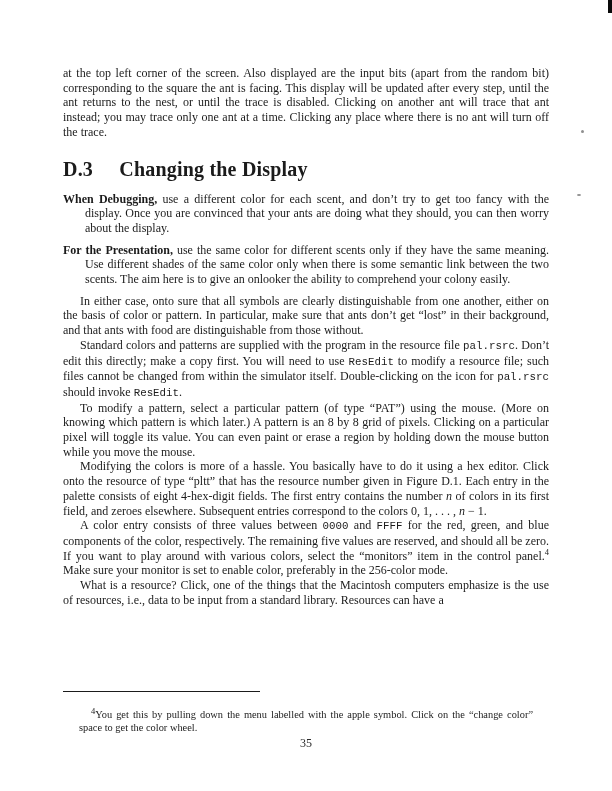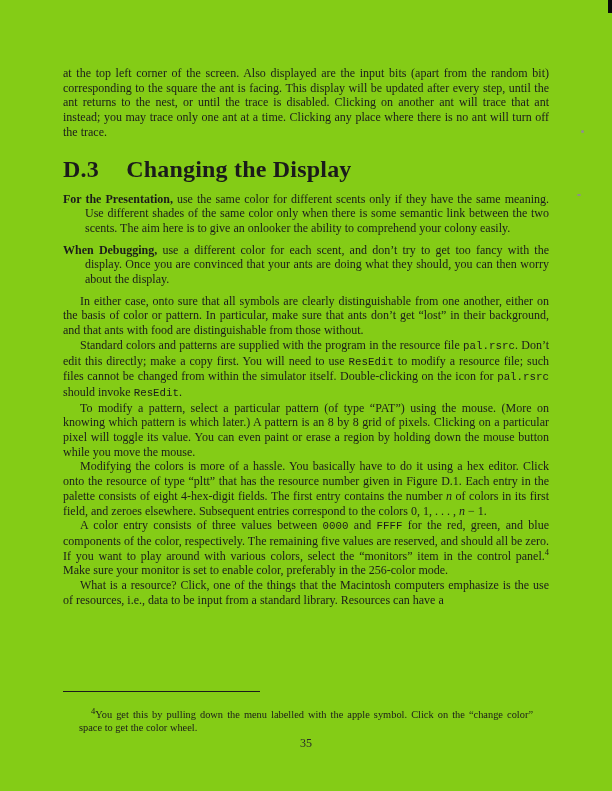--- a/index.html
+++ b/index.html
@@ -4,21 +4,21 @@
 <style>
   html, body {
     margin: 0;
     padding: 0;
     background: #e8e8e8;
   }
   .page {
     position: relative;
     width: 612px;
     height: 791px;
-    background: #84cc16;
+    background: #ffffff;
     overflow: hidden;
     font-family: "Liberation Serif", "DejaVu Serif", serif;
     color: #1b1b1b;
     -webkit-font-smoothing: antialiased;
   }
   .column {
     position: absolute;
     left: 63px;
     top: 66px;
     width: 486px;
@@ -28,21 +28,21 @@
   }
   .para {
     margin: 0;
     text-indent: 17px;
   }
   .noindent {
     text-indent: 0;
   }
   .heading {
     margin: 18px 0 12px 0;
-    font-size: 24px;
+    font-size: 20px;
     line-height: 22px;
     font-weight: bold;
     text-align: left;
     text-indent: 0;
     letter-spacing: 0.2px;
   }
   .sec-num {
     margin-right: 21px;
   }
   .desc-item {
@@ -118,23 +118,23 @@
   <main class="column">
 
     <p class="para noindent"><span>at the top left corner of the screen. Also displayed are the input bits (apart from the random bit) corresponding to the square the ant is facing. This display will be updated after every step, until the ant returns to the nest, or until the trace is disabled. Clicking on another ant will trace that ant instead; you may trace only one ant at a time. Clicking any place where there is no ant will turn off the trace.</span></p>
 
     <h2 class="heading">
       <span class="sec-num">D.3</span>
       <span class="sec-title">Changing the Display</span>
     </h2>
 
 
+    <div class="desc-item"><span class="run-bf">When Debugging,</span><span> use a different color for each scent, and don’t try to get too fancy with the display. Once you are convinced that your ants are doing what they should, you can then worry about the display.</span></div>
+
     <div class="desc-item"><span class="run-bf">For the Presentation,</span><span> use the same color for different scents only if they have the same meaning. Use different shades of the same color only when there is some semantic link between the two scents. The aim here is to give an onlooker the ability to comprehend your colony easily.</span></div>
-
-    <div class="desc-item"><span class="run-bf">When Debugging,</span><span> use a different color for each scent, and don’t try to get too fancy with the display. Once you are convinced that your ants are doing what they should, you can then worry about the display.</span></div>
 
     <p class="para"><span>In either case, onto sure that all symbols are clearly distinguishable from one another, either on the basis of color or pattern. In particular, make sure that ants don’t get “lost” in their background, and that ants with food are distinguishable from those without.</span></p>
 
     <p class="para"><span>Standard colors and patterns are supplied with the program in the resource file </span><span class="run-tt">pal.rsrc</span><span>. Don’t edit this directly; make a copy first. You will need to use </span><span class="run-tt">ResEdit</span><span> to modify a resource file; such files cannot be changed from within the simulator itself. Double-clicking on the icon for </span><span class="run-tt">pal.rsrc</span><span> should invoke </span><span class="run-tt">ResEdit</span><span>.</span></p>
 
     <p class="para"><span>To modify a pattern, select a particular pattern (of type “PAT”) using the mouse. (More on knowing which pattern is which later.) A pattern is an 8 by 8 grid of pixels. Clicking on a particular pixel will toggle its value. You can even paint or erase a region by holding down the mouse button while you move the mouse.</span></p>
 
     <p class="para"><span>Modifying the colors is more of a hassle. You basically have to do it using a hex editor. Click onto the resource of type “pltt” that has the resource number given in Figure D.1. Each entry in the palette consists of eight 4-hex-digit fields. The first entry contains the number </span><span class="run-it">n</span><span> of colors in its first field, and zeroes elsewhere. Subsequent entries correspond to the colors 0, 1, . . . , </span><span class="run-it">n</span><span> − 1.</span></p>
 
     <p class="para"><span>A color entry consists of three values between </span><span class="run-tt">0000</span><span> and </span><span class="run-tt">FFFF</span><span> for the red, green, and blue components of the color, respectively. The remaining five values are reserved, and should all be zero. If you want to play around with various colors, select the “monitors” item in the control panel.</span><span class="run-sup">4</span><span> Make sure your monitor is set to enable color, preferably in the 256-color mode.</span></p>

